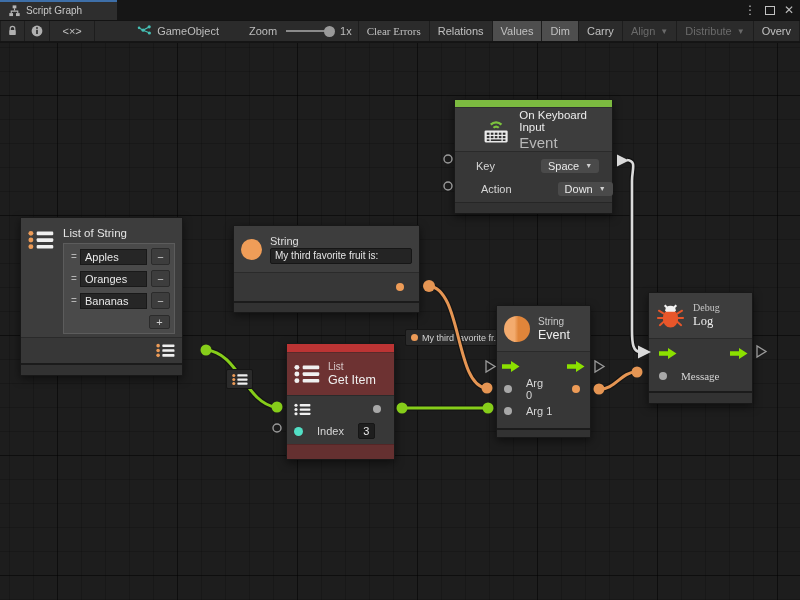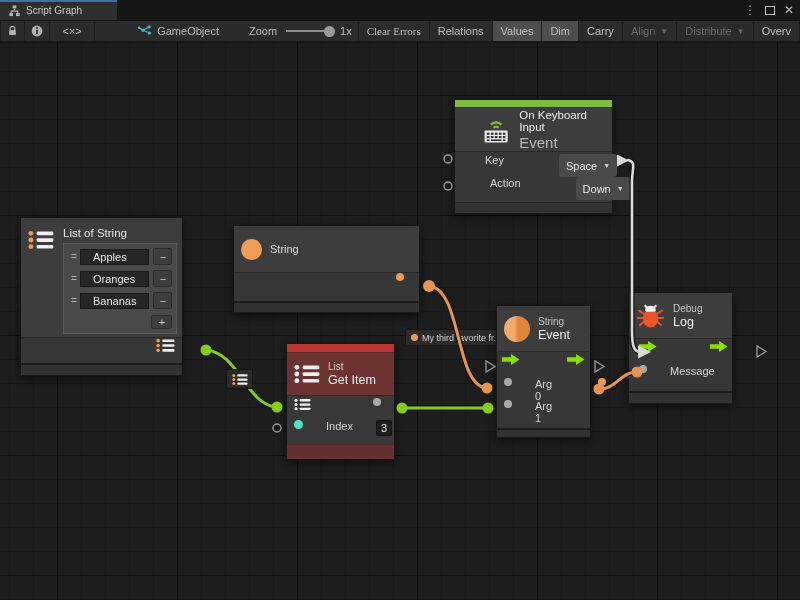--- a/index.html
+++ b/index.html
@@ -49,21 +49,21 @@
     background-position:57px 52px,57px 52px,9px 4px,9px 4px;}
   .graph *{position:relative;}
 
   .node{position:absolute;border:1px solid #181818;border-radius:2px;
     box-shadow:0 3px 9px rgba(0,0,0,.5);z-index:2;color:#e0e0e0;}
   .hdr{background:#3d3d3d;display:flex;align-items:center;padding:0 7px;gap:8px;}
   .hdr .tcol{display:flex;flex-direction:column;justify-content:center;gap:1px;}
   .cat{font-size:10px;color:#c6c6c6;}
   .ttl{font-size:12.5px;color:#efefef;}
   .body{background:#373737;border-top:1px solid #2a2a2a;}
-  .row{display:flex;padding:0 7px;gap:23px;}
+  .row{display:flex;align-items:center;padding:0 7px;gap:14px;}
   .footer{background:#323232;border-top:2px solid #1b1b1b;}
   .dot{width:8px;height:8px;border-radius:50%;flex:none;}
   .dot.gray{background:#a8a8a8;}
   .dot.orange{background:#ed9b57;}
   .dot.teal{background:#52dfc5;width:9px;height:9px;}
   .spacer{flex:1;}
   .plabel{font-size:11px;color:#d6d6d6;}
   .field{background:#242424;border:1px solid #161616;border-radius:2px;color:#e6e6e6;
     font-size:11px;display:flex;align-items:center;padding:0 4px;}
   .drop{background:#4a4a4a;border-radius:3px;color:#e9e9e9;font-size:11px;
@@ -72,21 +72,21 @@
 
   
   .ls-main{background:#3d3d3d;height:119px;padding:7px;display:flex;gap:9px;}
   .ls-right{flex:1;display:flex;flex-direction:column;}
   .ls-title{font-size:11.5px;color:#e4e4e4;margin:2px 0 4px 0;}
   .ls-panel{background:#4a4a4a;border:1px solid #5c5c5c;padding:4px;display:flex;
     flex-direction:column;gap:5px;}
   .ls-row{display:flex;align-items:center;}
   .ls-handle{width:12px;color:#b5b5b5;font-size:10px;text-align:center;flex:none;}
   .ls-field{flex:1;height:16px;background:#262626;border:1px solid #191919;color:#e8e8e8;
-    font-size:11px;display:flex;align-items:center;padding:0 12px;}
+    font-size:11px;display:flex;align-items:center;padding:0 4px;}
   .ls-minus{width:19px;height:17px;background:#3d3d3d;border:1px solid #2b2b2b;color:#cccccc;
     font-size:11px;display:flex;align-items:center;justify-content:center;margin-left:4px;
     border-radius:2px;flex:none;}
   .ls-plusrow{display:flex;justify-content:flex-end;margin-top:1px;}
   .ls-plus{width:21px;height:14px;background:#3d3d3d;border:1px solid #2b2b2b;color:#cccccc;
     font-size:11px;display:flex;align-items:center;justify-content:center;border-radius:2px;}
 
   .iconcell{flex:none;display:flex;align-items:center;justify-content:center;}
   .circle-icon{border-radius:50%;flex:none;}
 
@@ -245,20 +245,21 @@
       </svg>
     </div>
     <div class="footer" style="height:12px;"></div>
   </div>
 
   <div class="node" style="left:233px;top:182px;width:187px;">
     <div class="hdr" style="height:46px;">
       <span class="circle-icon" style="width:21px;height:21px;background:#ef9d58;"></span>
       <div class="tcol" style="flex:1;">
         <span style="font-size:11px;color:#dedede;">String</span>
+        <div class="field" style="height:16px;font-size:10px;">My third favorite fruit is:</div>
       </div>
     </div>
     <div class="body row" style="height:29px;">
       <span class="spacer"></span>
       <span class="dot orange" style="margin-right:8px;"></span>
     </div>
     <div class="footer" style="height:11px;"></div>
   </div>
 
   <div class="node" style="left:454px;top:56px;width:159px;">
@@ -387,21 +388,21 @@
       </div>
       <div class="row" style="height:22px;">
         <span class="dot gray"></span>
         <span class="plabel">Arg 1</span>
         <span class="spacer"></span>
       </div>
     </div>
     <div class="footer" style="height:9px;"></div>
   </div>
 
-  <div class="node" style="left:628px;top:249px;width:105px;">
+  <div class="node" style="left:648px;top:249px;width:105px;font-family:Liberation Serif, serif;">
     <div class="hdr" style="height:45px;">
       <svg width="29" height="29" viewBox="0 0 30 30">
         <g stroke="#e8562a" stroke-width="2" stroke-linecap="round">
           <path d="M8 13 L3 10"></path>
             <path d="M7 17.5 L2 17.5"></path>
             <path d="M8 21.5 L4 25"></path>
           <path d="M22 13 L27 10"></path>
             <path d="M23 17.5 L28 17.5"></path>
             <path d="M22 21.5 L26 25"></path>
         </g>

